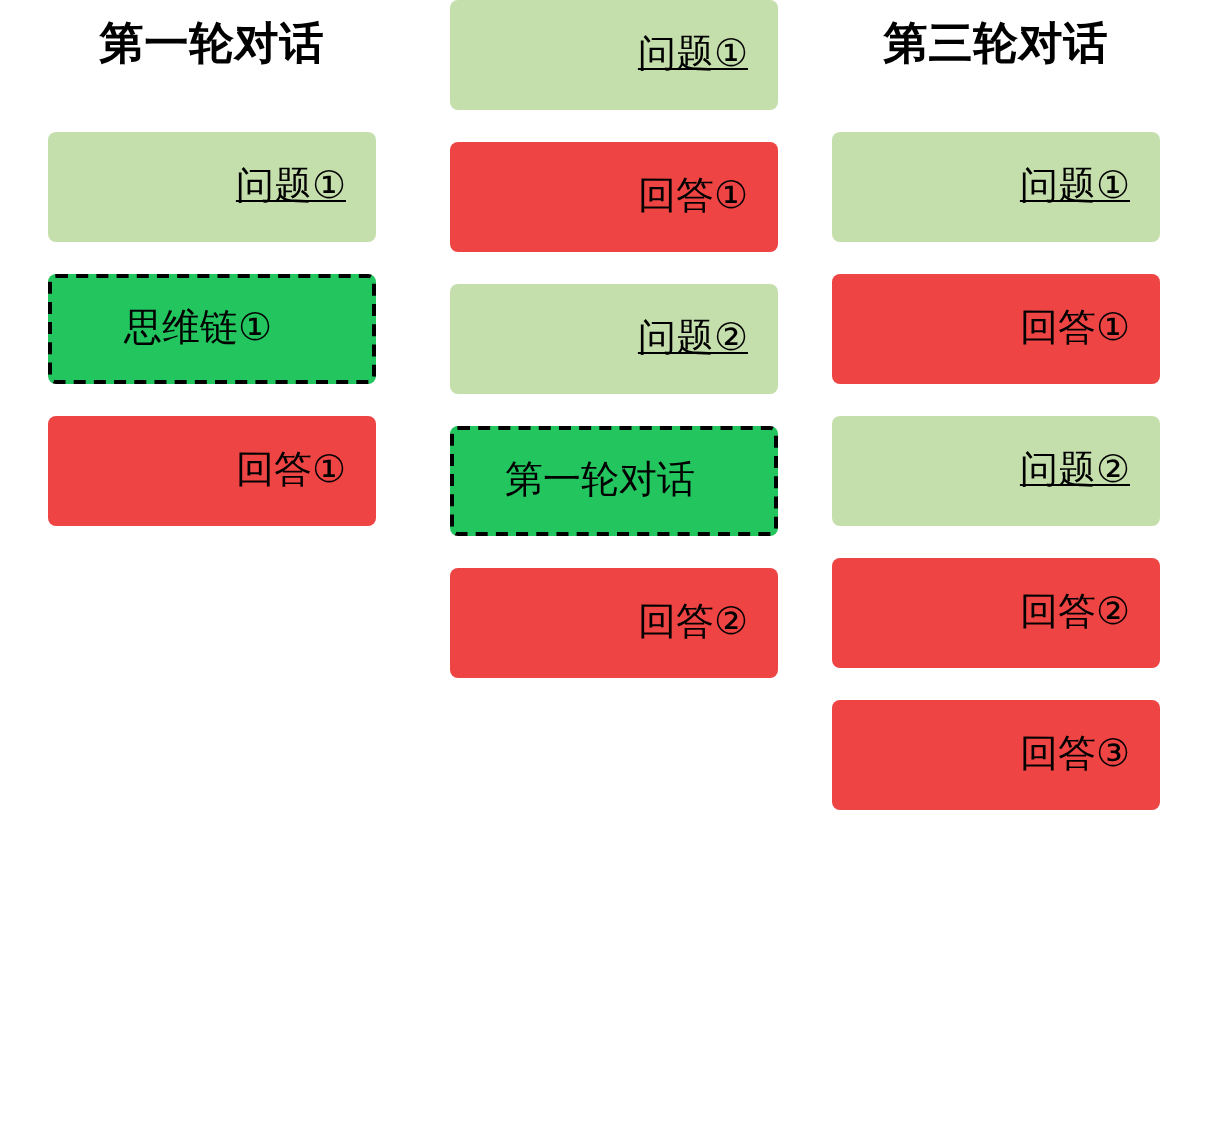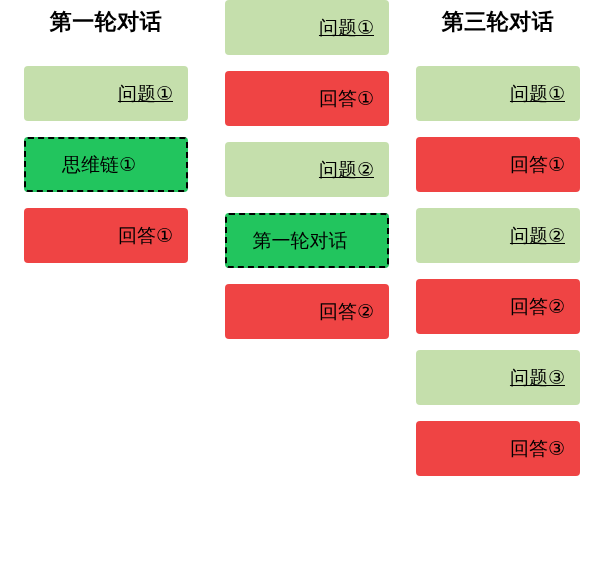--- a/index.html
+++ b/index.html
@@ -120,22 +120,19 @@
       </div>
       <div class="box answer">
         <span>回答①</span>
       </div>
       <div class="box question">
         <span>问题②</span>
       </div>
       <div class="box answer">
         <span>回答②</span>
       </div>
-      <div class="box question">
-        <span>问题③</span>
-      </div>
       <div class="box answer">
         <span>回答③</span>
       </div>
     </div>
   </div>
 
 </div>
 
 </body></html>

